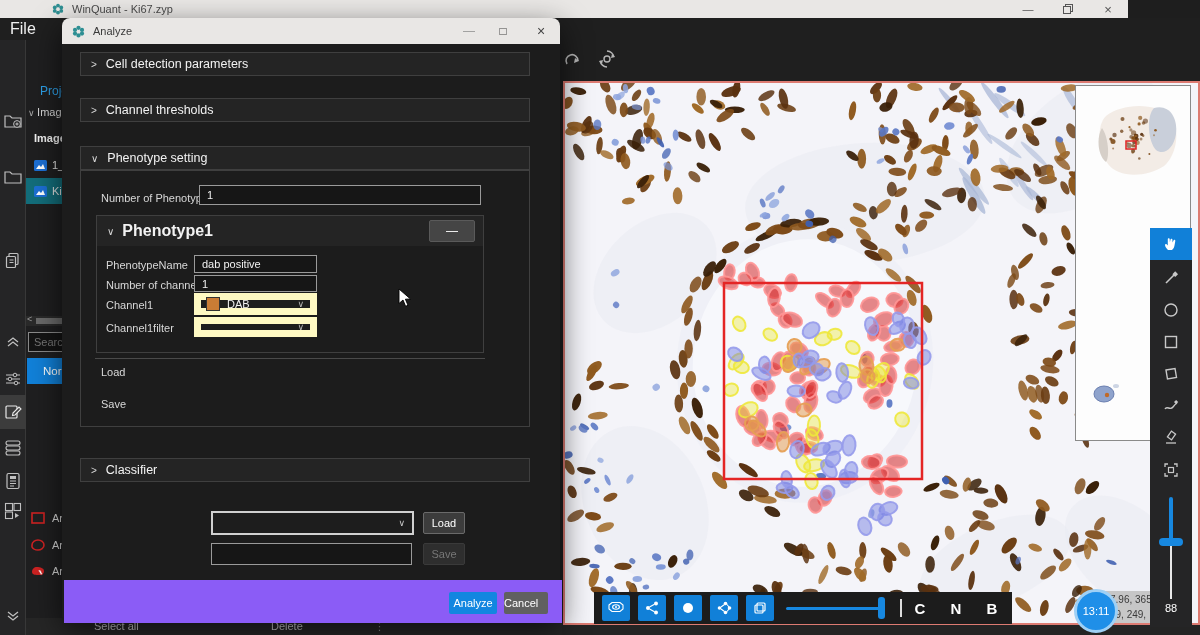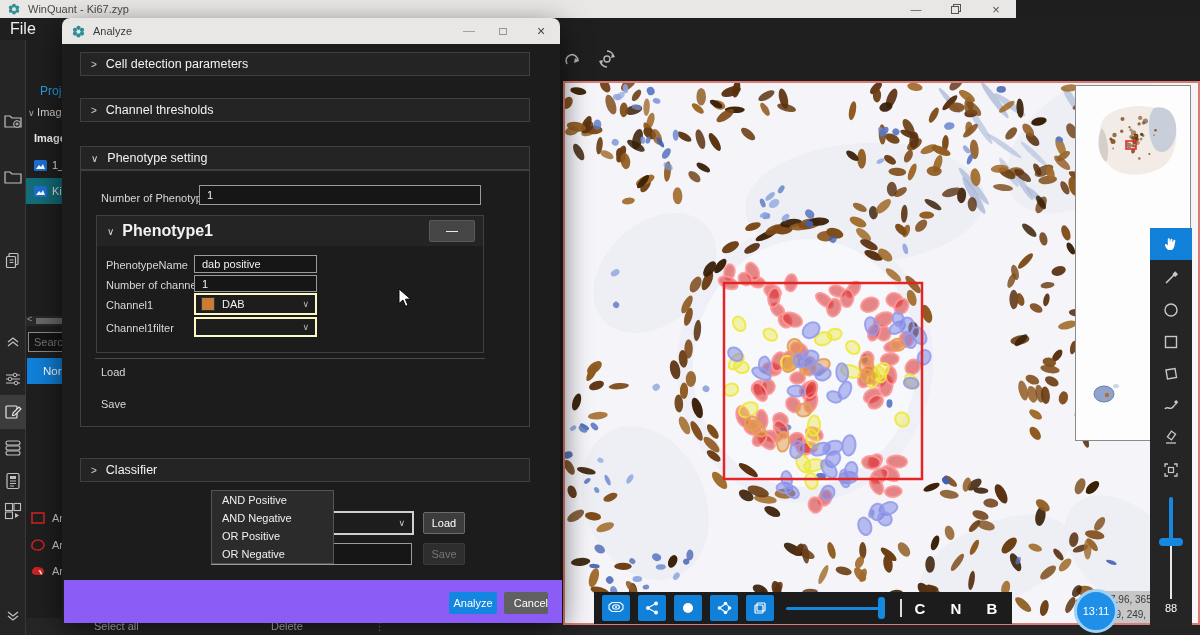--- a/index.html
+++ b/index.html
@@ -1,21 +1,21 @@
 <!DOCTYPE html>
 <html><head>
 <meta charset="utf-8">
 <style>
   * { margin:0; padding:0; box-sizing:border-box; }
   html,body { width:1200px; height:635px; overflow:hidden; }
   body { position:relative; background:#1e1e1e; font-family:"Liberation Sans", sans-serif; color:#e6e6e6; }
   .abs { position:absolute; }
 
   
-  .titlebar { left:0; top:0; width:1016px; height:18px; background:#e9e7e5; display:flex; align-items:center; z-index:5; }
+  .titlebar { left:0; top:0; width:1128px; height:18px; background:#e9e7e5; display:flex; align-items:center; z-index:5;padding-left:44px; }
   .titlebar .logo { width:12px; height:12px; margin-left:8px; }
   .titlebar .title { font-size:11px; color:#4a4a4a; margin-left:8px; }
   .win-controls { position:absolute; right:0; top:0; height:18px; display:flex; align-items:center; gap:0; }
   .win-btn { width:40px; height:18px; display:flex; align-items:center; justify-content:center; color:#555; font-size:11px; }
 
   
   .menubar { left:0; top:18px; width:1200px; height:22px; background:#1f1f1f; display:flex; align-items:center; z-index:1; }
   .menu-item { font-size:16px; padding:0 10px; color:#f0f0f0; }
   .menu-item.dim { color:#8a8a8a; }
   .toolbar-row { left:0; top:40px; width:1200px; height:41px; background:#1f1f1f; z-index:1; }
@@ -86,31 +86,31 @@
   .sect .chev { font-size:10px; color:#d8d8d8; margin:0 9px 0 10px; }
   .sect .lbl { font-size:12.5px; font-weight:normal; color:#f2f2f2; }
   .pheno-box { position:absolute; left:18px; top:152px; width:450px; height:257px; border:1px solid #3f3f3f; }
   .fld-label { position:absolute; font-size:11px; color:#d8d8d8; white-space:nowrap; }
   .txt-input { position:absolute; background:#161616; border:1px solid #9a9a9a; color:#f0f0f0; font-size:11px; padding-left:7px; display:flex; align-items:center; }
   .p1-box { position:absolute; left:15px; top:44px; width:388px; height:138px; border:1px solid #3f3f3f; }
   .p1-header { position:absolute; left:0; top:0; width:386px; height:30px; background:#242424; display:flex; align-items:center; }
   .p1-header .chev { font-size:10px; color:#d8d8d8; margin:0 8px 0 10px; }
   .p1-header .lbl { font-size:16px; font-weight:bold; color:#f2f2f2; }
   .minus-btn { position:absolute; right:8px; top:4px; width:46px; height:22px; background:#454545; border:1px solid #5a5a5a; border-radius:2px; color:#fff; display:flex; align-items:center; justify-content:center; font-size:12px; }
-  .dd { position:absolute; background:#1d1d1d; border:2px solid #fef9c3; display:flex; align-items:center; font-size:11px; color:#f0f0f0; }
+  .dd { position:absolute; background:#1d1d1d; border:7px solid #fef9c3; display:flex; align-items:center; font-size:11px; color:#f0f0f0; }
   .dd .chev { position:absolute; right:6px; color:#bbb; font-size:9px; }
   .swatch { width:14px; height:14px; margin:0 7px 0 5px; border:1px solid #333; }
   .dd-list { position:absolute; left:130px; top:319px; width:123px; height:74px; background:#2b2b2b; border:1px solid #555; z-index:3; }
   .dd-item { height:18px; display:flex; align-items:center; padding-left:10px; font-size:11px; color:#f0f0f0; }
   .load-combo { position:absolute; left:130px; top:340px; width:203px; height:24px; background:#1d1d1d; border:2px solid #d0d0d0; }
   .load-combo .chev { position:absolute; right:7px; top:5px; color:#ccc; font-size:9px; }
   .side-btn { position:absolute; width:42px; height:22px; display:flex; align-items:center; justify-content:center; font-size:11px; border-radius:2px; }
   .dlg-footer { position:absolute; left:2px; top:562px; width:498px; height:43px; background:#8b5cf6; }
   .analyze-btn { position:absolute; left:385px; top:12px; width:48px; height:22px; background:#1286e0; color:#fff; font-size:11px; display:flex; align-items:center; justify-content:center; border-radius:2px; }
-  .cancel-btn { position:absolute; left:440px; top:12px; width:44px; height:22px; background:#606060; color:#fff; font-size:11px; display:flex; align-items:center; justify-content:flex-end; border-radius:2px; }
+  .cancel-btn { position:absolute; left:440px; top:12px; width:44px; height:22px; background:#606060; color:#fff; font-size:11px; display:flex; align-items:center; justify-content:flex-start; border-radius:2px; }
   .cursor-arrow { position:absolute; left:336px; top:270px; z-index:6; }
 </style>
 </head>
 <body>
 
 <div class="abs titlebar">
   <svg class="logo" viewBox="0 0 16 16">
       <g fill="#2e8f93">
         <circle cx="8" cy="3.5" r="2.6"></circle>
         <circle cx="12.3" cy="6" r="2.6"></circle>
@@ -1074,26 +1074,20 @@
       </div>
     <div class="side-btn" style="left:342px;top:341px;background:#3c3c3c;border:1px solid #6a6a6a;color:#fff;">
         <span>Load</span>
       </div>
     <span class="fld-label" style="left:20px;top:227px;">Save</span>
     <div class="txt-input" style="left:130px;top:372px;width:201px;height:22px;"></div>
     <div class="side-btn" style="left:342px;top:372px;background:#2e2e2e;border:1px solid #3a3a3a;color:#777;">
         <span>Save</span>
       </div>
 
-    <div class="dd-list">
-      <div class="dd-item">AND Positive</div>
-      <div class="dd-item">AND Negative</div>
-      <div class="dd-item">OR Positive</div>
-      <div class="dd-item">OR Negative</div>
-    </div>
   </div>
 
   <div class="sect" style="top:440px;">
     <span class="chev">&gt;</span>
     <span class="lbl">Classifier</span>
   </div>
 
   <div class="dlg-footer">
     <div class="analyze-btn">
         <span>Analyze</span>

